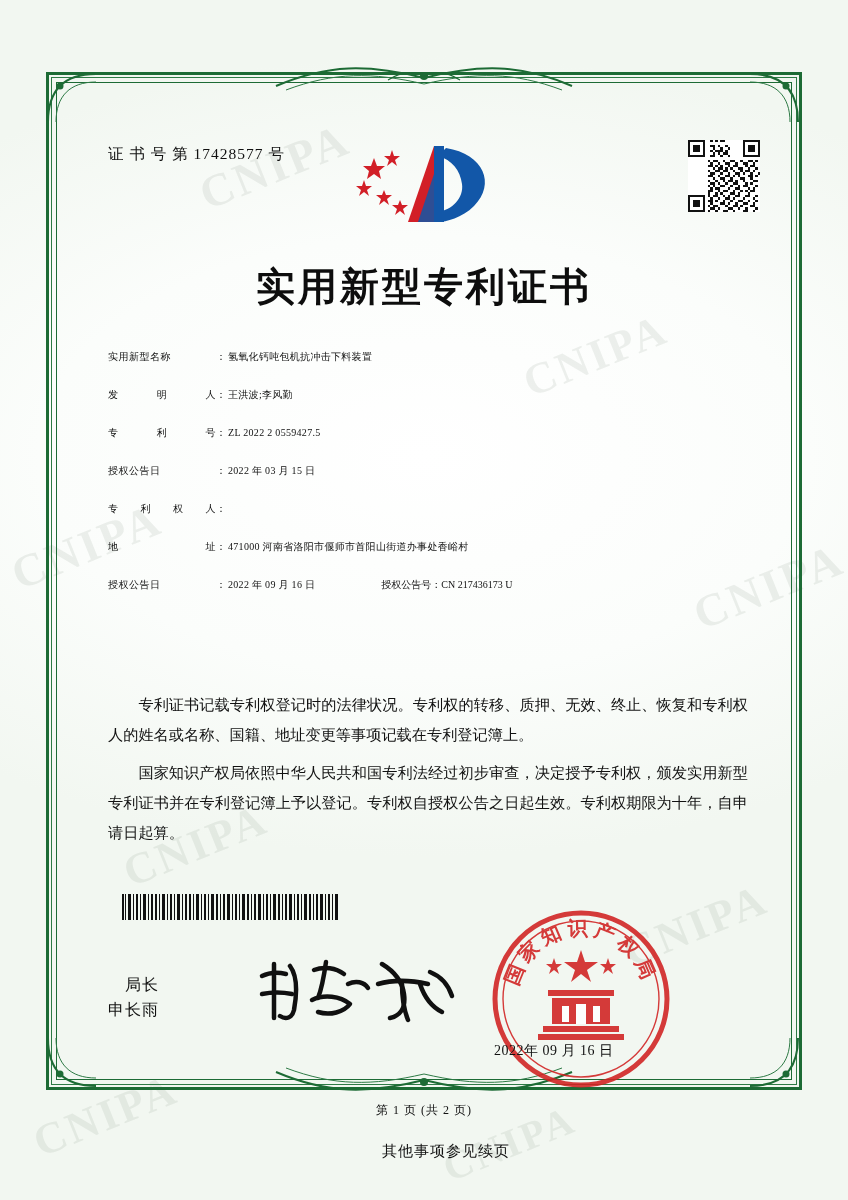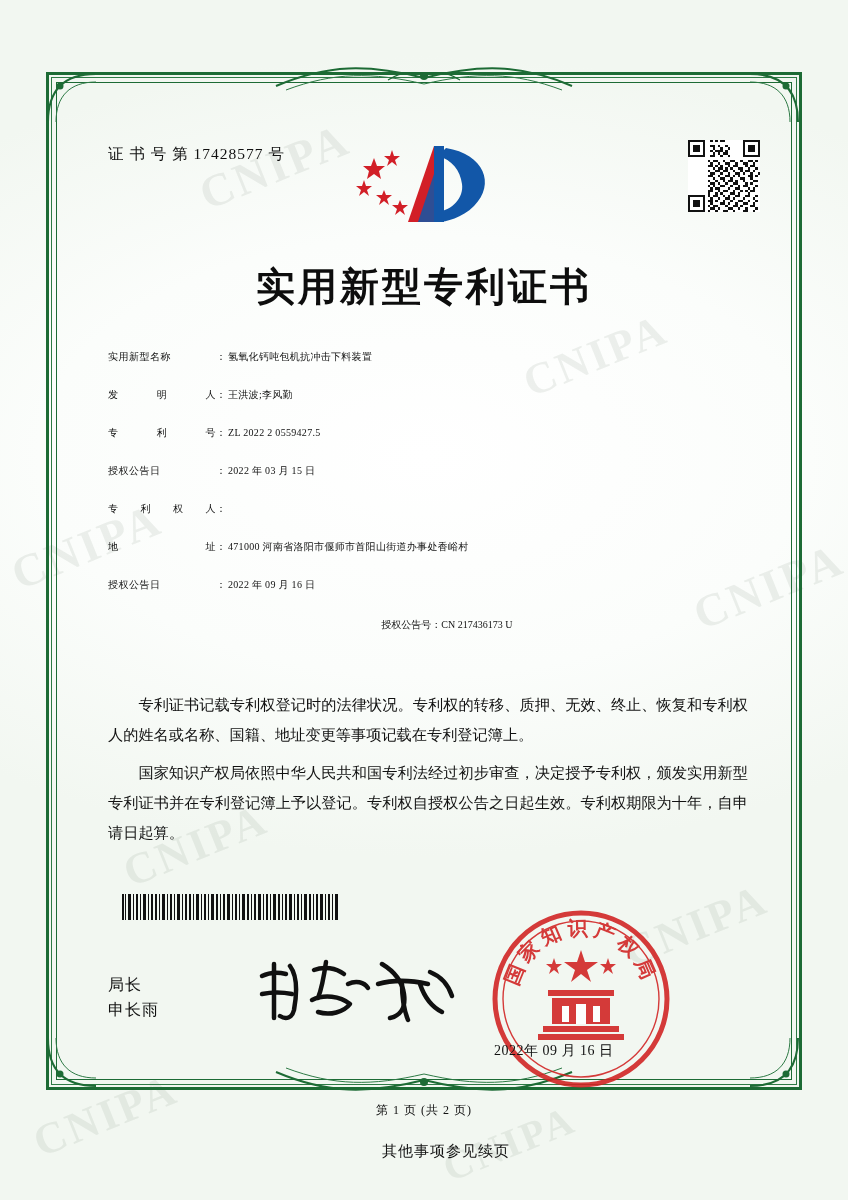--- a/index.html
+++ b/index.html
@@ -153,21 +153,20 @@
   }
   .field-colon { margin: 0 2px 0 0; }
   .field-value {
     letter-spacing: 0.3px;
   }
 
   .row-two { display: flex; align-items: flex-start; }
   .pub-second {
     margin-left: 66px;
     white-space: nowrap;
-    margin-top: 40px;
   }
 
   .paragraphs {
     position: absolute;
     left: 52px; top: 608px;
     width: 640px;
     font-size: 15.2px;
     line-height: 30px;
     color: #111;
     text-align: justify;
@@ -183,20 +182,21 @@
     width: 216px; height: 26px;
   }
 
   .signer {
     position: absolute;
     left: 52px; top: 890px;
     font-size: 16px;
     line-height: 25px;
     color: #111;
     letter-spacing: 1px;
+    text-align: right;
   }
 
   .signature {
     position: absolute;
     left: 196px; top: 872px;
     width: 210px; height: 74px;
   }
 
   .seal {
     position: absolute;

